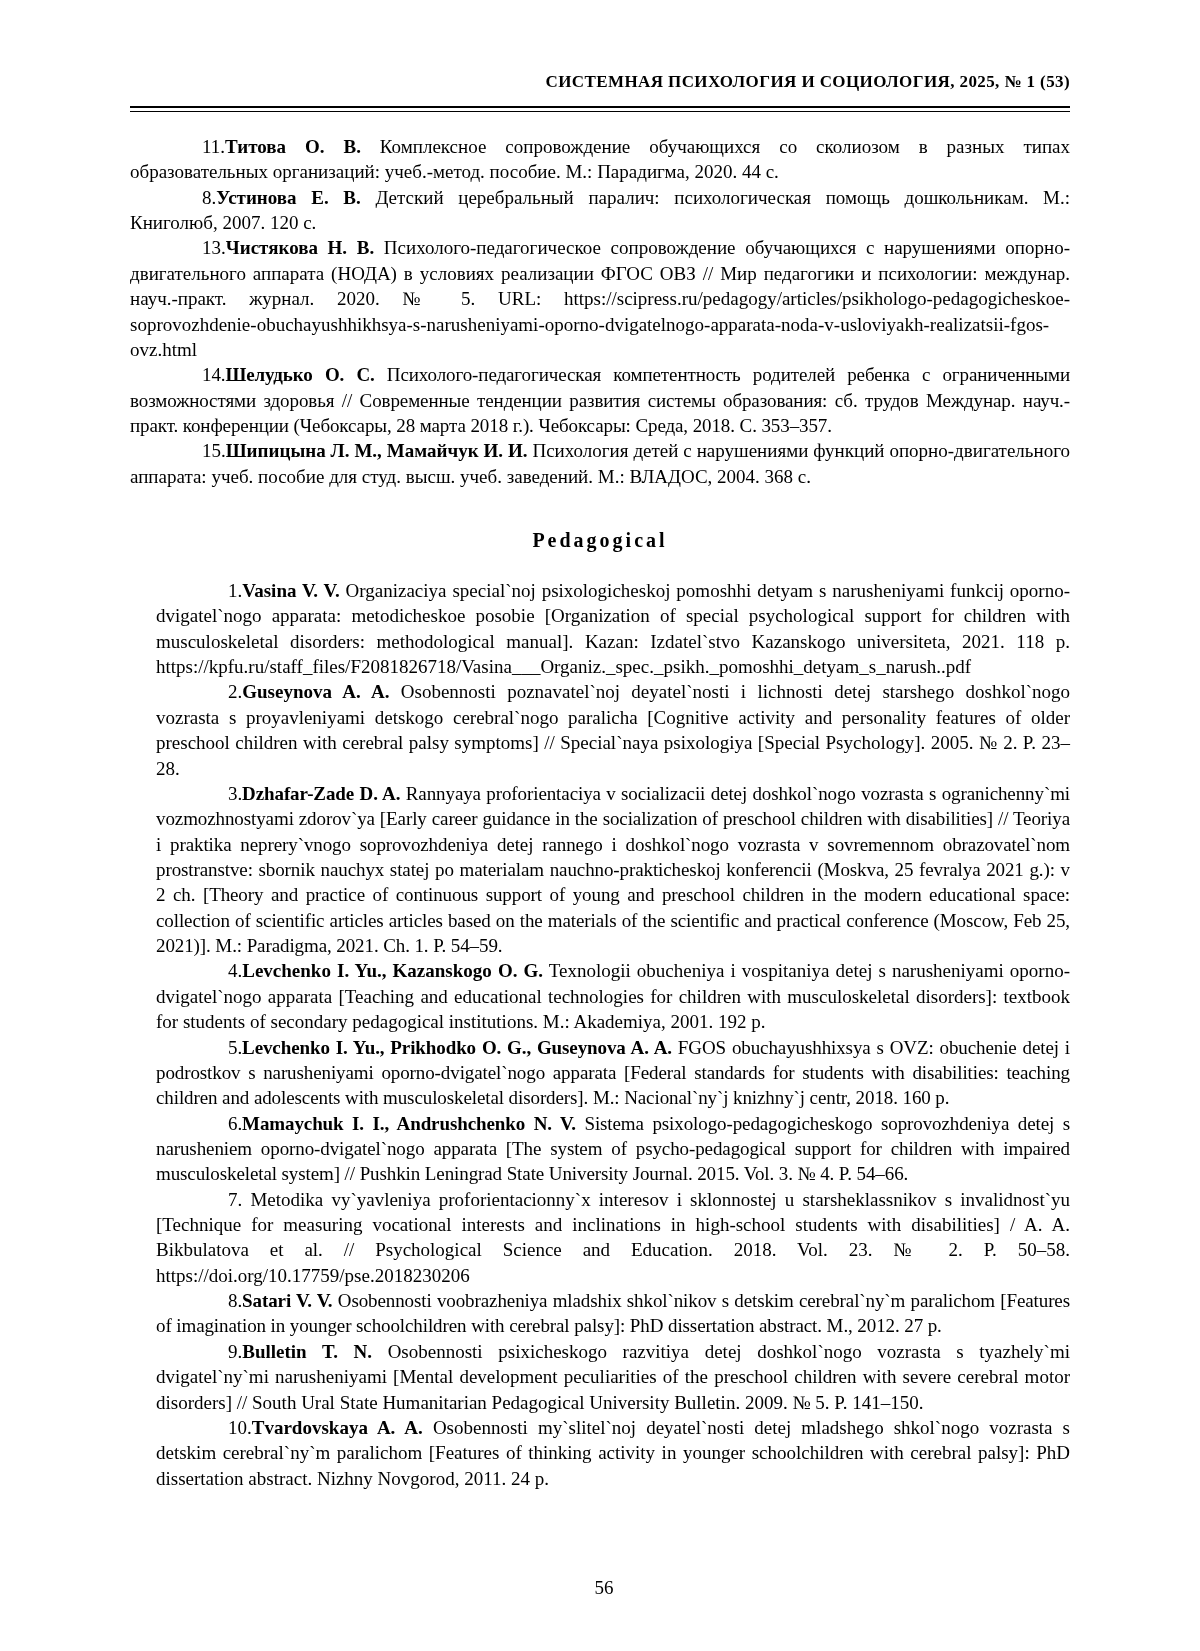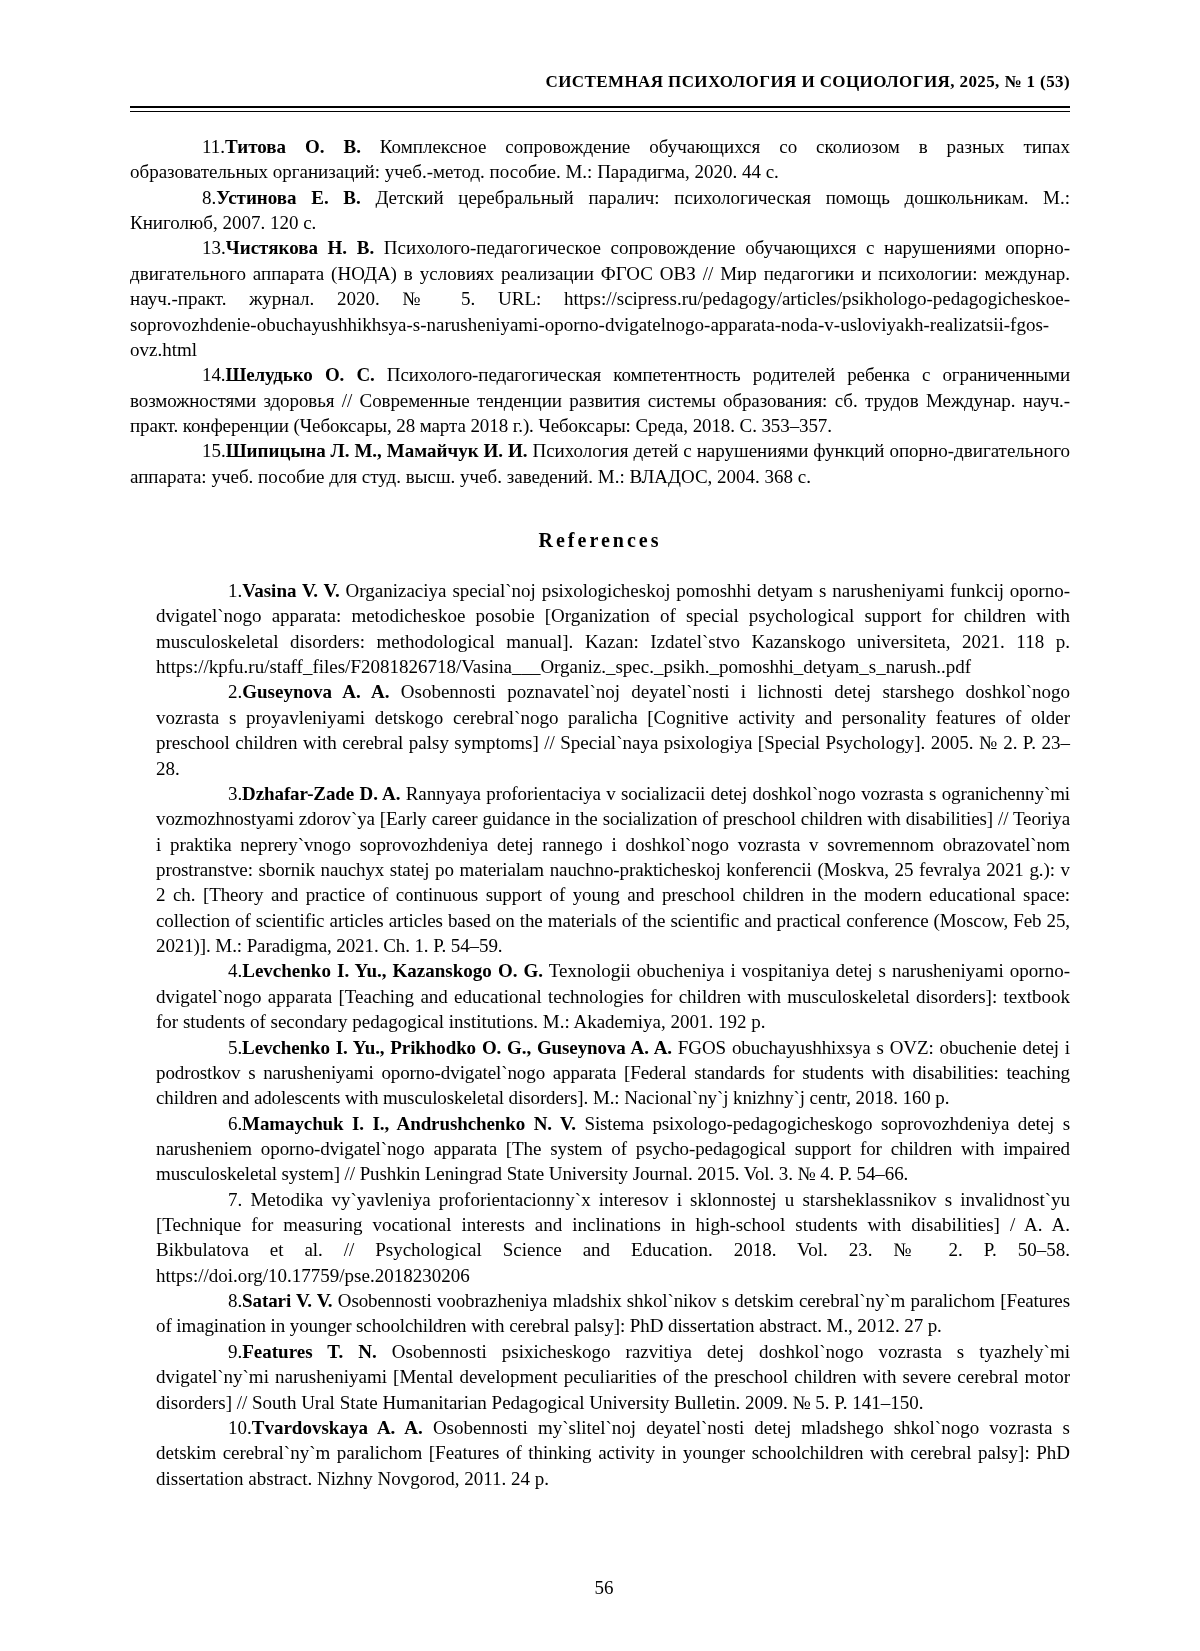--- a/index.html
+++ b/index.html
@@ -96,41 +96,41 @@
       <p class="entry"><span class="num">8.</span><b>Устинова Е. В.</b><span> Детский церебральный паралич: психологическая помощь дошкольникам. М.: Книголюб, 2007. 120 с.</span></p>
 
       <p class="entry"><span class="num">13.</span><b>Чистякова Н. В.</b><span> Психолого-педагогическое сопровождение обучающихся с нарушениями опорно-двигательного аппарата (НОДА) в условиях реализации ФГОС ОВЗ // Мир педагогики и психологии: междунар. науч.-практ. журнал. 2020. № 5. URL: https://scipress.ru/pedagogy/articles/psikhologo-pedagogicheskoe-soprovozhdenie-obuchayushhikhsya-s-narusheniyami-oporno-dvigatelnogo-apparata-noda-v-usloviyakh-realizatsii-fgos-ovz.html</span></p>
 
       <p class="entry tight"><span class="num">14.</span><b>Шелудько О. С.</b><span> Психолого-педагогическая компетентность родителей ребенка с ограниченными возможностями здоровья // Современные тенденции развития системы образования: сб. трудов Междунар. науч.-практ. конференции (Чебоксары, 28 марта 2018 г.). Чебоксары: Среда, 2018. С. 353–357.</span></p>
 
       <p class="entry"><span class="num">15.</span><b>Шипицына Л. М., Мамайчук И. И.</b><span> Психология детей с нарушениями функций опорно-двигательного аппарата: учеб. пособие для студ. высш. учеб. заведений. М.: ВЛАДОС, 2004. 368 с.</span></p>
 
     </div>
 
-    <div class="section-title">References</div>
+    <div class="section-title">Pedagogical</div>
 
     <div>
 
       <p class="entry latin"><span class="num">1.</span><b>Vasina V. V.</b><span> Organizaciya special`noj psixologicheskoj pomoshhi detyam s narusheniyami funkcij oporno-dvigatel`nogo apparata: metodicheskoe posobie [Organization of special psychological support for children with musculoskeletal disorders: methodological manual]. Kazan: Izdatel`stvo Kazanskogo universiteta, 2021. 118 p. https://kpfu.ru/staff_files/F2081826718/Vasina___Organiz._spec._psikh._pomoshhi_detyam_s_narush..pdf</span></p>
 
       <p class="entry latin"><span class="num">2.</span><b>Guseynova A. A.</b><span> Osobennosti poznavatel`noj deyatel`nosti i lichnosti detej starshego doshkol`nogo vozrasta s proyavleniyami detskogo cerebral`nogo paralicha [Cognitive activity and personality features of older preschool children with cerebral palsy symptoms] // Special`naya psixologiya [Special Psychology]. 2005. № 2. P. 23–28.</span></p>
 
       <p class="entry latin tight"><span class="num">3.</span><b>Dzhafar-Zade D. A.</b><span> Rannyaya proforientaciya v socializacii detej doshkol`nogo vozrasta s ogranichenny`mi vozmozhnostyami zdorov`ya [Early career guidance in the socialization of preschool children with disabilities] // Teoriya i praktika neprery`vnogo soprovozhdeniya detej rannego i doshkol`nogo vozrasta v sovremennom obrazovatel`nom prostranstve: sbornik nauchyx statej po materialam nauchno-prakticheskoj konferencii (Moskva, 25 fevralya 2021 g.): v 2 ch. [Theory and practice of continuous support of young and preschool children in the modern educational space: collection of scientific articles articles based on the materials of the scientific and practical conference (Moscow, Feb 25, 2021)]. M.: Paradigma, 2021. Ch. 1. P. 54–59.</span></p>
 
       <p class="entry latin"><span class="num">4.</span><b>Levchenko I. Yu., Kazanskogo O. G.</b><span> Texnologii obucheniya i vospitaniya detej s narusheniyami oporno-dvigatel`nogo apparata [Teaching and educational technologies for children with musculoskeletal disorders]: textbook for students of secondary pedagogical institutions. M.: Akademiya, 2001. 192 p.</span></p>
 
       <p class="entry latin tight"><span class="num">5.</span><b>Levchenko I. Yu., Prikhodko O. G., Guseynova A. A.</b><span> FGOS obuchayushhixsya s OVZ: obuchenie detej i podrostkov s narusheniyami oporno-dvigatel`nogo apparata [Federal standards for students with disabilities: teaching children and adolescents with musculoskeletal disorders]. M.: Nacional`ny`j knizhny`j centr, 2018. 160 p.</span></p>
 
       <p class="entry latin tight"><span class="num">6.</span><b>Mamaychuk I. I., Andrushchenko N. V.</b><span> Sistema psixologo-pedagogicheskogo soprovozhdeniya detej s narusheniem oporno-dvigatel`nogo apparata [The system of psycho-pedagogical support for children with impaired musculoskeletal system] // Pushkin Leningrad State University Journal. 2015. Vol. 3. № 4. P. 54–66.</span></p>
 
       <p class="entry latin"><span class="num">7.</span><b></b><span> Metodika vy`yavleniya proforientacionny`x interesov i sklonnostej u starsheklassnikov s invalidnost`yu [Technique for measuring vocational interests and inclinations in high-school students with disabilities] / A. A. Bikbulatova et al. // Psychological Science and Education. 2018. Vol. 23. № 2. P. 50–58. https://doi.org/10.17759/pse.2018230206</span></p>
 
       <p class="entry latin tight"><span class="num">8.</span><b>Satari V. V.</b><span> Osobennosti voobrazheniya mladshix shkol`nikov s detskim cerebral`ny`m paralichom [Features of imagination in younger schoolchildren with cerebral palsy]: PhD dissertation abstract. M., 2012. 27 p.</span></p>
 
-      <p class="entry latin"><span class="num">9.</span><b>Features T. N.</b><span> Osobennosti psixicheskogo razvitiya detej doshkol`nogo vozrasta s tyazhely`mi dvigatel`ny`mi narusheniyami [Mental development peculiarities of the preschool children with severe cerebral motor disorders] // South Ural State Humanitarian Pedagogical University Bulletin. 2009. № 5. P. 141–150.</span></p>
+      <p class="entry latin"><span class="num">9.</span><b>Bulletin T. N.</b><span> Osobennosti psixicheskogo razvitiya detej doshkol`nogo vozrasta s tyazhely`mi dvigatel`ny`mi narusheniyami [Mental development peculiarities of the preschool children with severe cerebral motor disorders] // South Ural State Humanitarian Pedagogical University Bulletin. 2009. № 5. P. 141–150.</span></p>
 
       <p class="entry latin"><span class="num">10.</span><b>Tvardovskaya A. A.</b><span> Osobennosti my`slitel`noj deyatel`nosti detej mladshego shkol`nogo vozrasta s detskim cerebral`ny`m paralichom [Features of thinking activity in younger schoolchildren with cerebral palsy]: PhD dissertation abstract. Nizhny Novgorod, 2011. 24 p.</span></p>
 
     </div>
 
   </div>
 
   <div class="page-number">56</div>
 
 </div>

